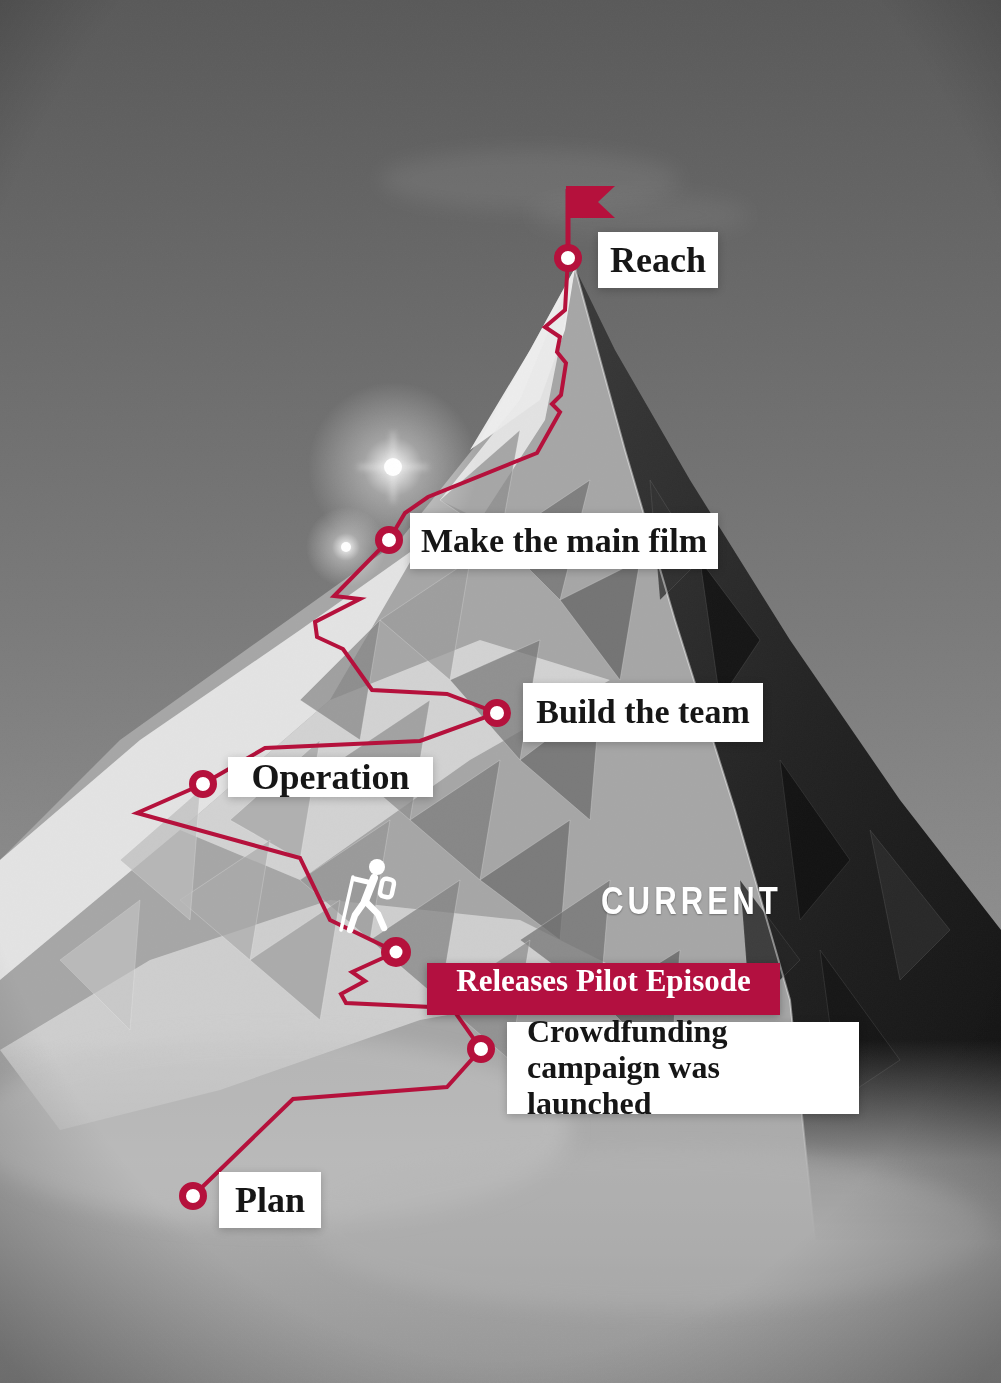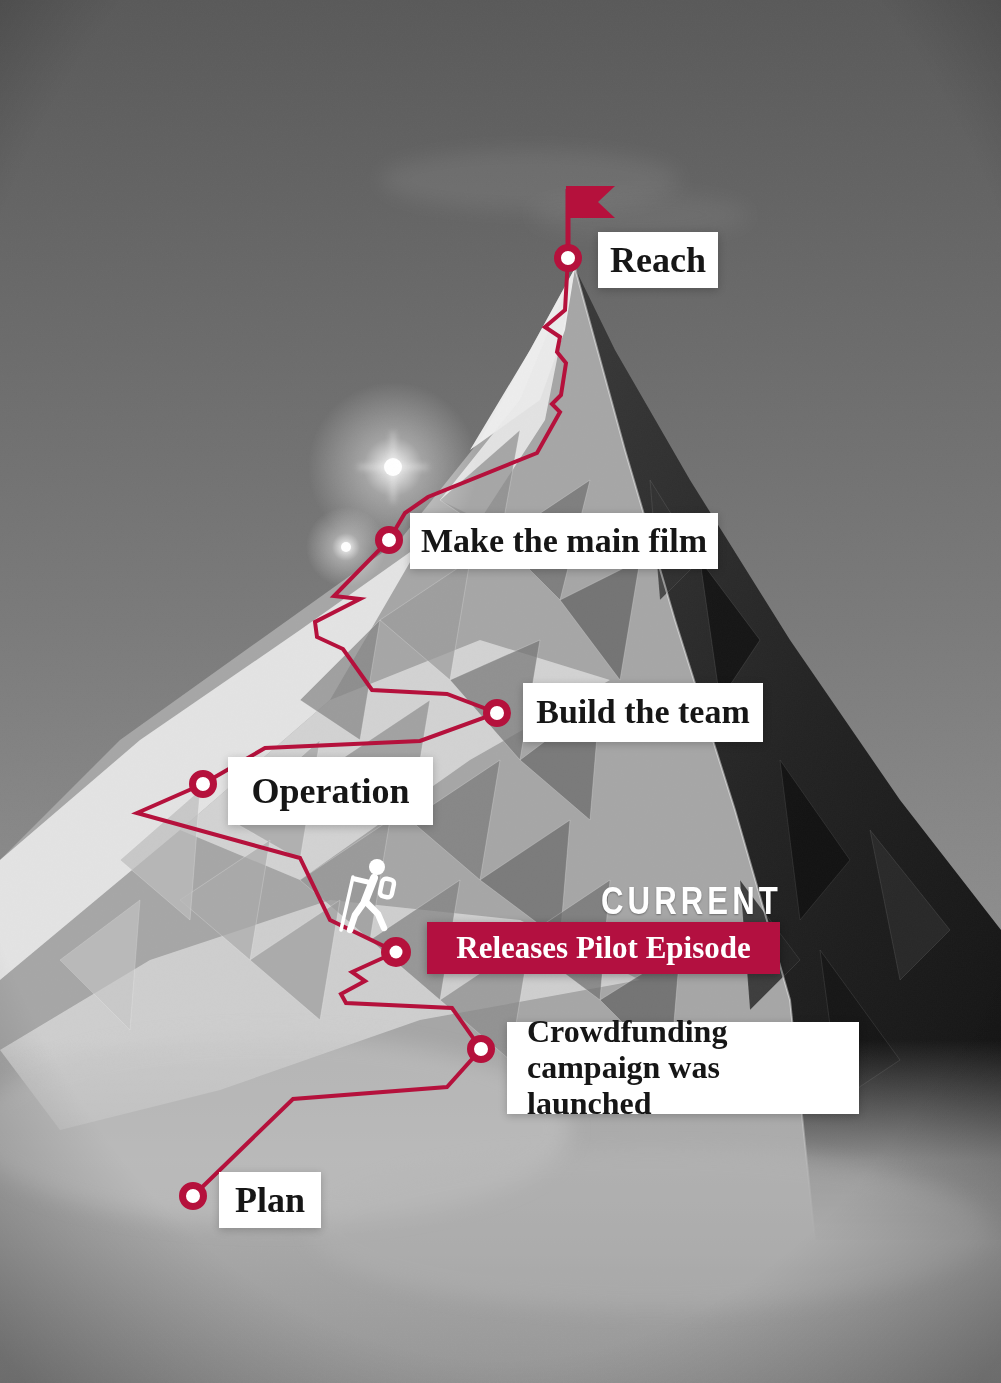--- a/index.html
+++ b/index.html
@@ -20,30 +20,30 @@
     display:flex;align-items:center;justify-content:center;
     box-shadow:0 2px 8px rgba(0,0,0,.22);
     font-weight:700;
     line-height:1.12;
     box-sizing:border-box;
     z-index:30;
   }
   .label-reach      {left:598px;top:232px;width:120px;height:56px;font-size:36px;}
   .label-film       {left:410px;top:513px;width:308px;height:56px;font-size:34px;}
   .label-build      {left:523px;top:683px;width:240px;height:59px;font-size:34px;}
-  .label-operation  {left:228px;top:757px;width:205px;height:68px;font-size:36px;font-family:Liberation Serif, serif;}
+  .label-operation  {left:228px;top:757px;width:205px;height:40px;font-size:36px;font-family:Liberation Serif, serif;}
   .label-crowd      {left:507px;top:1022px;width:352px;height:92px;font-size:32px;
                      justify-content:flex-start;padding:6px 20px;text-align:left;}
   .label-plan       {left:219px;top:1172px;width:102px;height:56px;font-size:36px;align-items:center;}
   .label-current{
     position:absolute;
-    left:427px;top:922px;width:353px;height:52px;
+    left:427px;top:963px;width:353px;height:52px;
     background:#b31040;
     color:#ffffff;
-    display:flex;align-items:center;justify-content:center;
+    display:flex;align-items:flex-start;justify-content:center;
     font-weight:700;font-size:31px;
     box-shadow:0 2px 8px rgba(0,0,0,.3);
     z-index:30;
   }
   .badge-current{
     position:absolute;
     left:560px;top:881px;width:222px;height:40px;
     color:#ffffff;
     font-family:"Liberation Sans","DejaVu Sans",sans-serif;
     font-weight:700;font-size:38px;line-height:40px;

